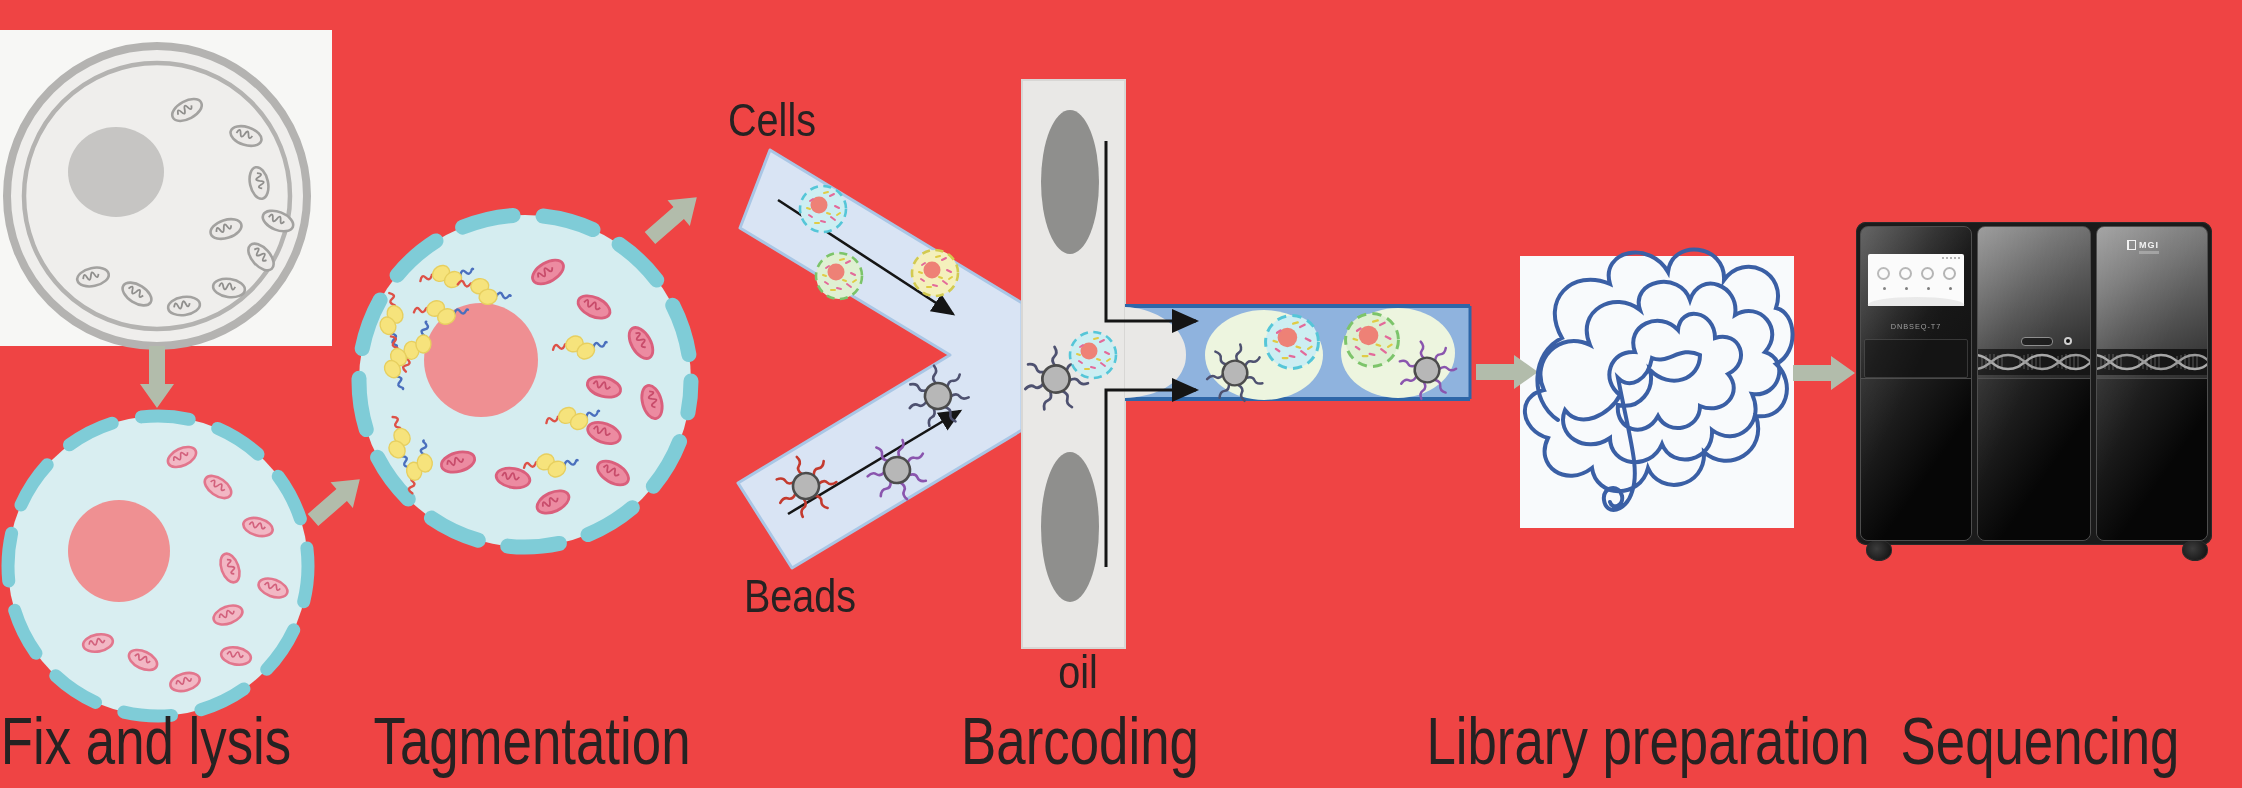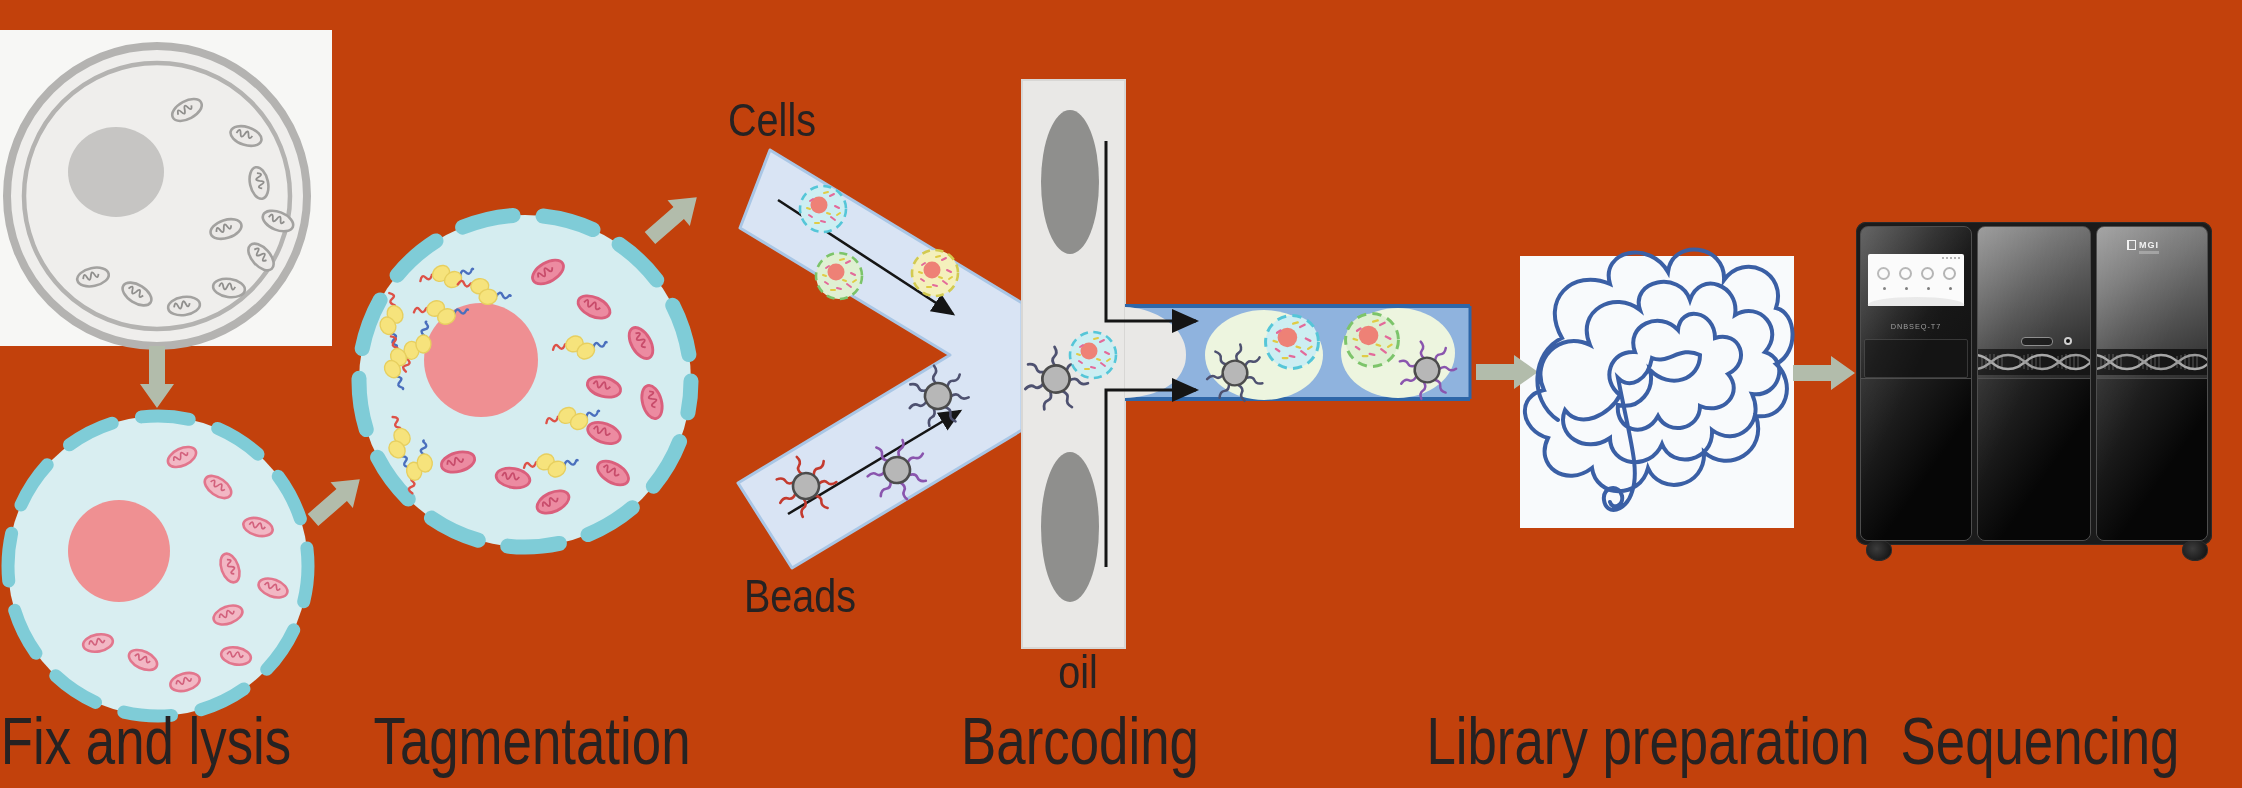--- a/index.html
+++ b/index.html
@@ -1,16 +1,16 @@
 <!DOCTYPE html>
 <html><head>
 <meta charset="utf-8">
 <style>
   html,body{margin:0;padding:0;background:#ffffff;}
-  #canvas{position:relative;width:2242px;height:788px;background:#c2410c;overflow:hidden;
+  #canvas{position:relative;width:2242px;height:788px;background:#ef4444;overflow:hidden;
           font-family:"Liberation Sans", sans-serif;}
   svg{position:absolute;left:0;top:0;}
   .lbl{position:absolute;color:#262222;white-space:nowrap;transform:translateX(-50%) scaleX(0.80);
        transform-origin:center;line-height:1.08;}
   .stage{font-size:66px;top:706px;}
   .small{font-size:46px;transform:translateX(-50%) scaleX(0.86);}
   
   .machine{position:absolute;left:1856px;top:222px;width:356px;height:323px;background:#1b1b1b;
            border-radius:10px;box-shadow:0 0 0 1px #2a2a2a inset;}
   .panel{position:absolute;top:4px;height:315px;width:112px;border-radius:8px;overflow:hidden;

